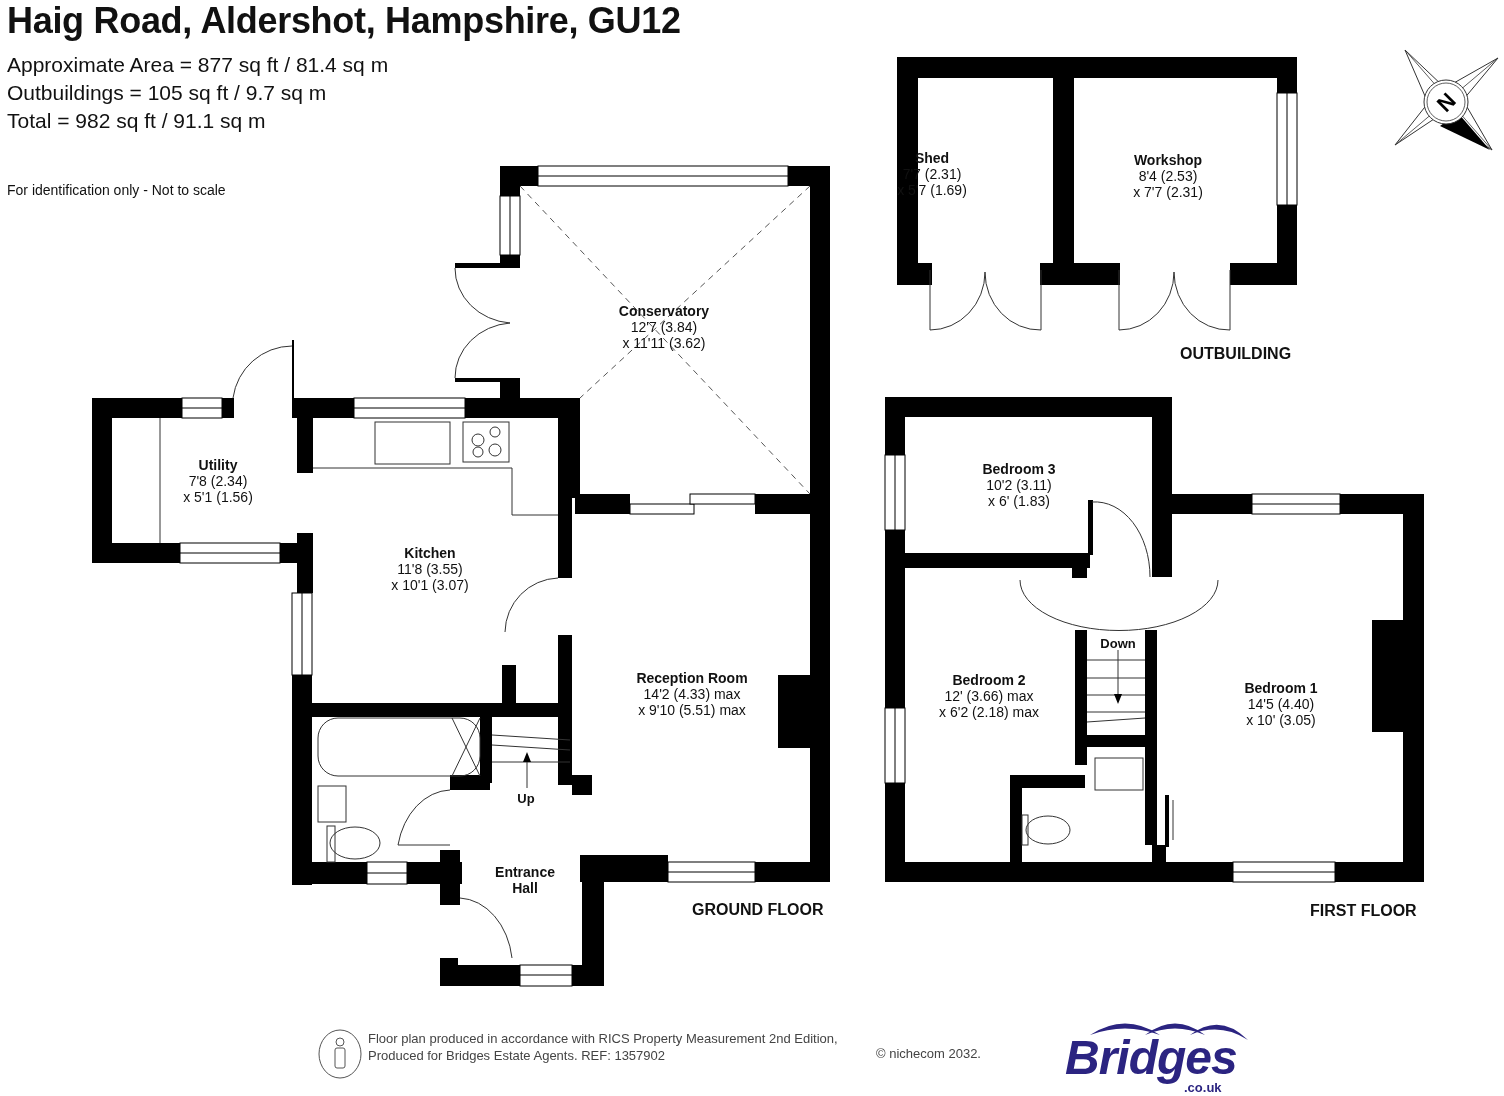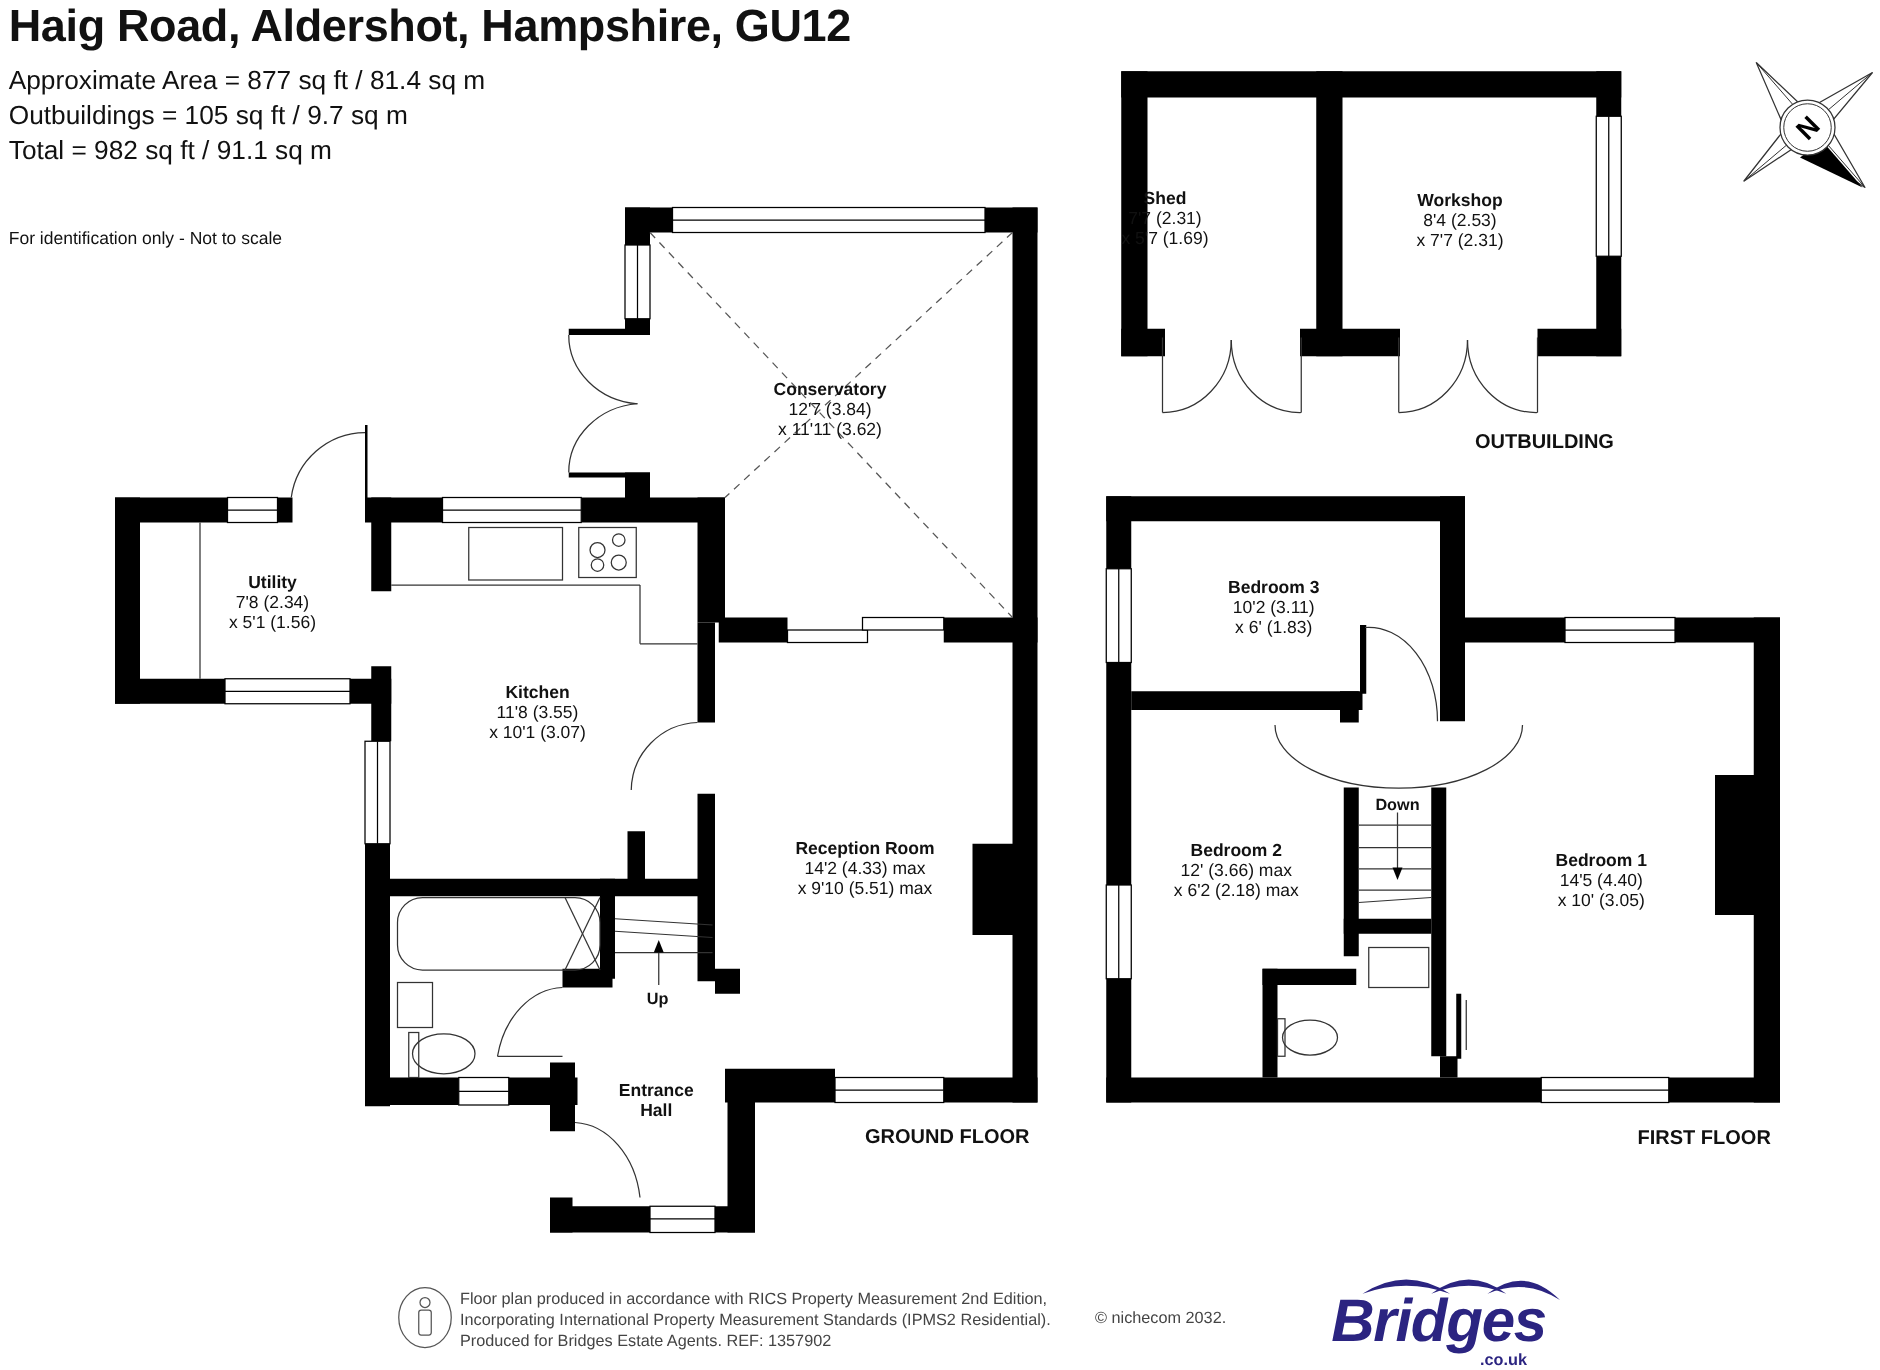--- a/index.html
+++ b/index.html
@@ -282,21 +282,20 @@
 <div class="room" style="left:1281px; top:680px">
   <div class="name">Bedroom 1</div>
   <div>14'5 (4.40)</div>
   <div>x 10' (3.05)</div>
 </div>
 <div class="stair-label" style="left:1118px; top:636px">Down</div>
 <div class="floor-label" style="left:1310px; top:902px">FIRST FLOOR</div>
 
 <div class="abs footer-text">
   <div>Floor plan produced in accordance with RICS Property Measurement 2nd Edition,</div>
-  <div>Incorporating International Property Measurement Standards (IPMS2 Residential).</div>
   <div>Produced for Bridges Estate Agents.   REF: 1357902</div>
 </div>
 <div class="abs footer-copy">© nichecom 2032.</div>
 
 <div class="abs logo">
   <span class="logo-word">Bridges</span>
   <span class="logo-domain">.co.uk</span>
 </div>
 
 </body></html>

